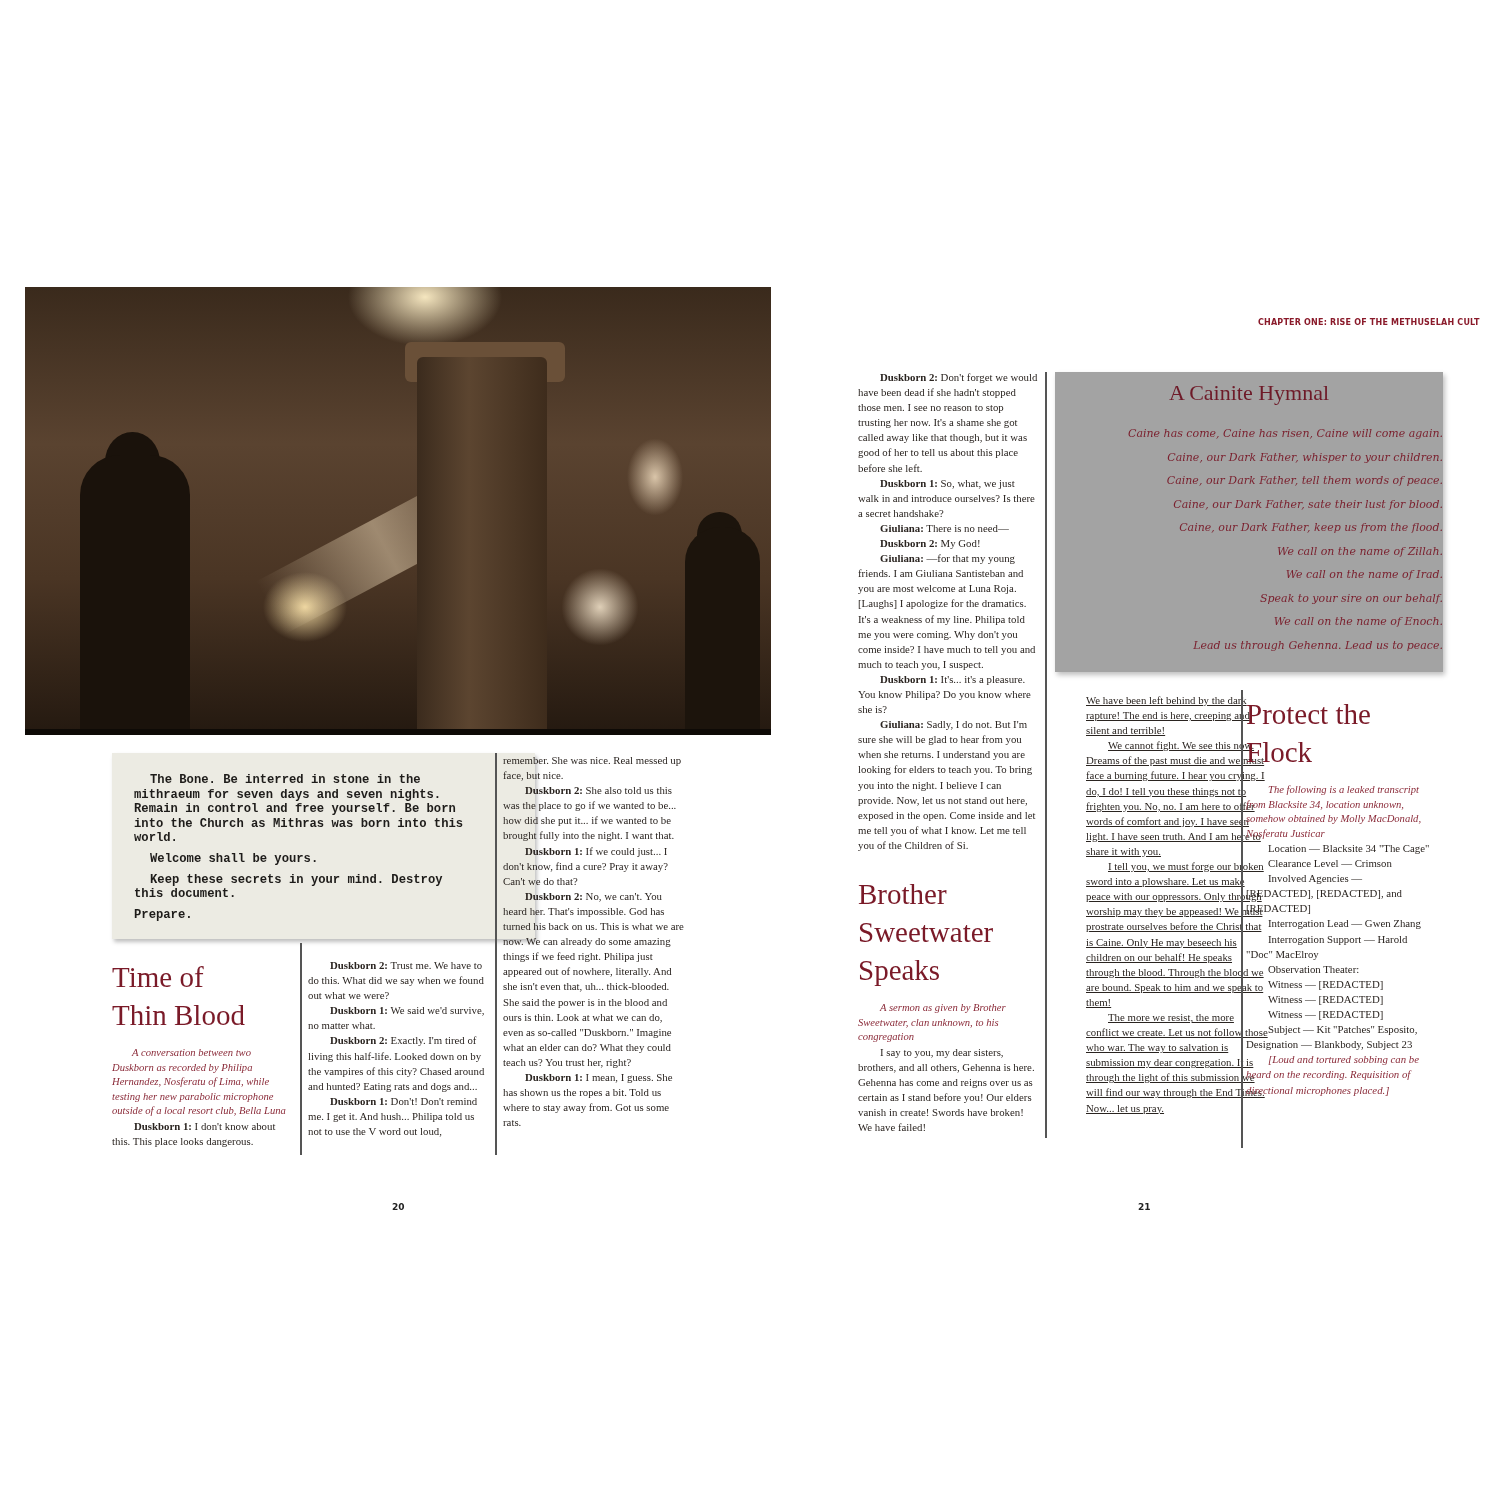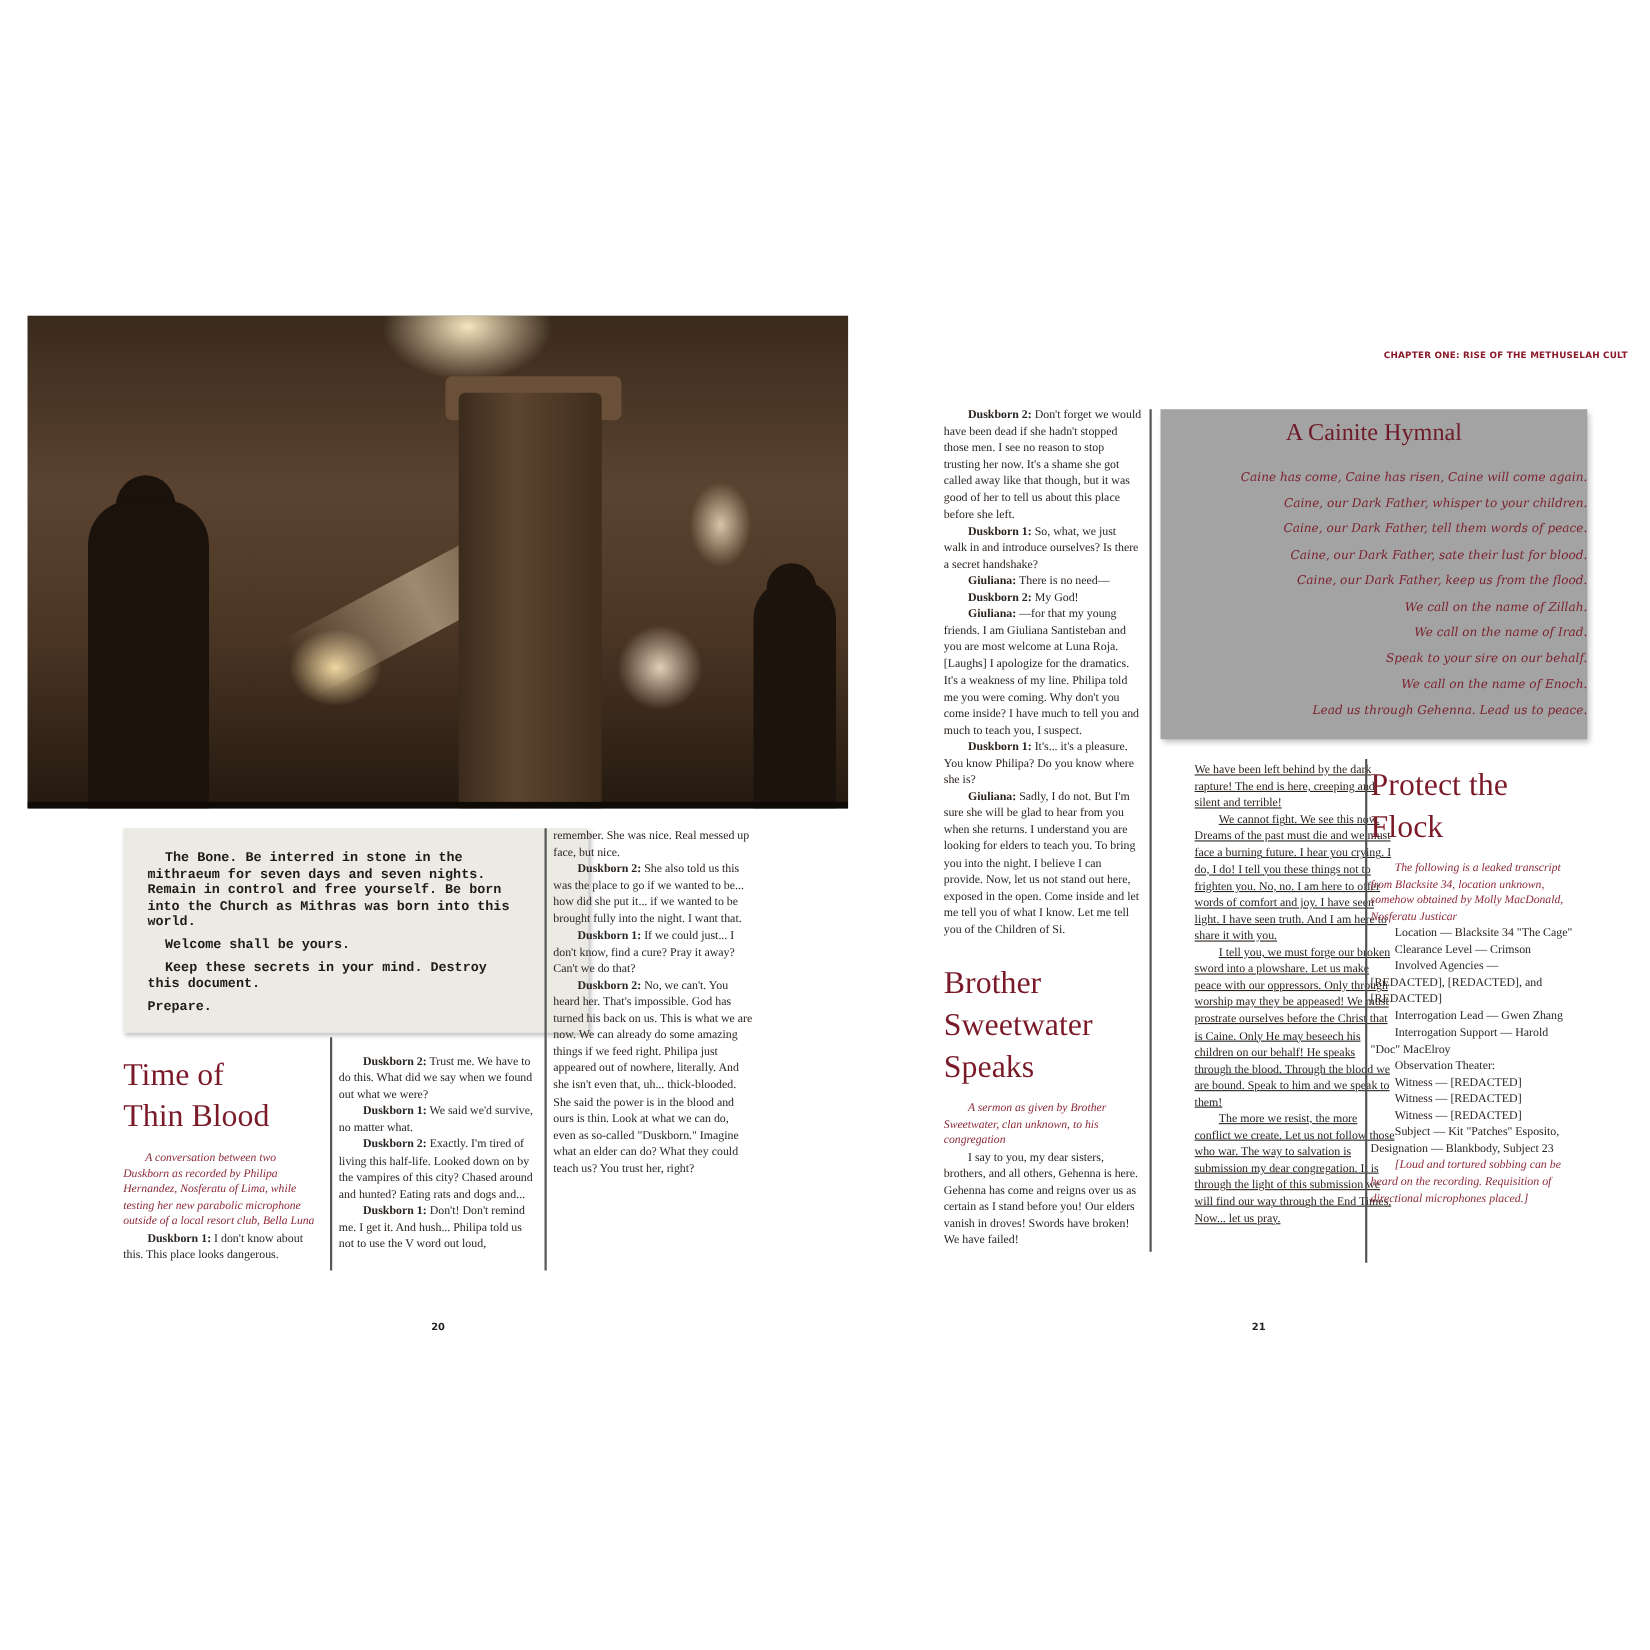--- a/index.html
+++ b/index.html
@@ -101,20 +101,21 @@
     <p><span class="spk">Duskborn 1:</span><span> Don't! Don't remind me. I get it. And hush... Philipa told us not to use the V word out loud,</span></p>
   </div>
 
   <div class="vrule" style="left:495px;top:753px;height:402px;"></div>
 
   <div class="col body-text" style="left:503px;top:753px;width:182px;">
     <p class="cont">remember. She was nice. Real messed up face, but nice.</p>
     <p><span class="spk">Duskborn 2:</span><span> She also told us this was the place to go if we wanted to be... how did she put it... if we wanted to be brought fully into the night. I want that.</span></p>
     <p><span class="spk">Duskborn 1:</span><span> If we could just... I don't know, find a cure? Pray it away? Can't we do that?</span></p>
     <p><span class="spk">Duskborn 2:</span><span> No, we can't. You heard her. That's impossible. God has turned his back on us. This is what we are now. We can already do some amazing things if we feed right. Philipa just appeared out of nowhere, literally. And she isn't even that, uh... thick-blooded. She said the power is in the blood and ours is thin. Look at what we can do, even as so-called "Duskborn." Imagine what an elder can do? What they could teach us? You trust her, right?</span></p>
+    <p><span class="spk">Duskborn 1:</span><span> I mean, I guess. She has shown us the ropes a bit. Told us where to stay away from. Got us some rats.</span></p>
   </div>
 
   <div class="abs page-num" style="left:392px;">20</div>
 </div>
 
 <div class="abs running-head">CHAPTER ONE: RISE OF THE METHUSELAH CULT</div>
 
 <div class="col body-text" style="left:858px;top:370px;width:180px;">
   <p><span class="spk">Duskborn 2:</span><span> Don't forget we would have been dead if she hadn't stopped those men. I see no reason to stop trusting her now. It's a shame she got called away like that though, but it was good of her to tell us about this place before she left.</span></p>
   <p><span class="spk">Duskborn 1:</span><span> So, what, we just walk in and introduce ourselves? Is there a secret handshake?</span></p>
@@ -123,21 +124,21 @@
   <p><span class="spk">Giuliana:</span><span> —for that my young friends. I am Giuliana Santisteban and you are most welcome at Luna Roja. [Laughs] I apologize for the dramatics. It's a weakness of my line. Philipa told me you were coming. Why don't you come inside? I have much to tell you and much to teach you, I suspect.</span></p>
   <p><span class="spk">Duskborn 1:</span><span> It's... it's a pleasure. You know Philipa? Do you know where she is?</span></p>
   <p><span class="spk">Giuliana:</span><span> Sadly, I do not. But I'm sure she will be glad to hear from you when she returns. I understand you are looking for elders to teach you. To bring you into the night. I believe I can provide. Now, let us not stand out here, exposed in the open. Come inside and let me tell you of what I know. Let me tell you of the Children of Si.</span></p>
 
   <h2 class="h-red" style="margin-top:22px;">
     <span>Brother</span><br>
     <span>Sweetwater</span><br>
     <span>Speaks</span>
   </h2>
   <p class="intro" style="margin-top:12px;">A sermon as given by Brother Sweetwater, clan unknown, to his congregation</p>
-  <p>I say to you, my dear sisters, brothers, and all others, Gehenna is here. Gehenna has come and reigns over us as certain as I stand before you! Our elders vanish in droves! Swords have broken! We have failed!</p>
+  <p>I say to you, my dear sisters, brothers, and all others, Gehenna is here. Gehenna has come and reigns over us as certain as I stand before you! Our elders vanish in create! Swords have broken! We have failed!</p>
 </div>
 
 <div class="vrule" style="left:1045px;top:372px;height:766px;"></div>
 
 <div class="abs hymn">
   <div class="hymn-title">A Cainite Hymnal</div>
   <div class="hymn-lines">
     <div>Caine has come, Caine has risen, Caine will come again.</div>
     <div>Caine, our Dark Father, whisper to your children.</div>
     <div>Caine, our Dark Father, tell them words of peace.</div>

